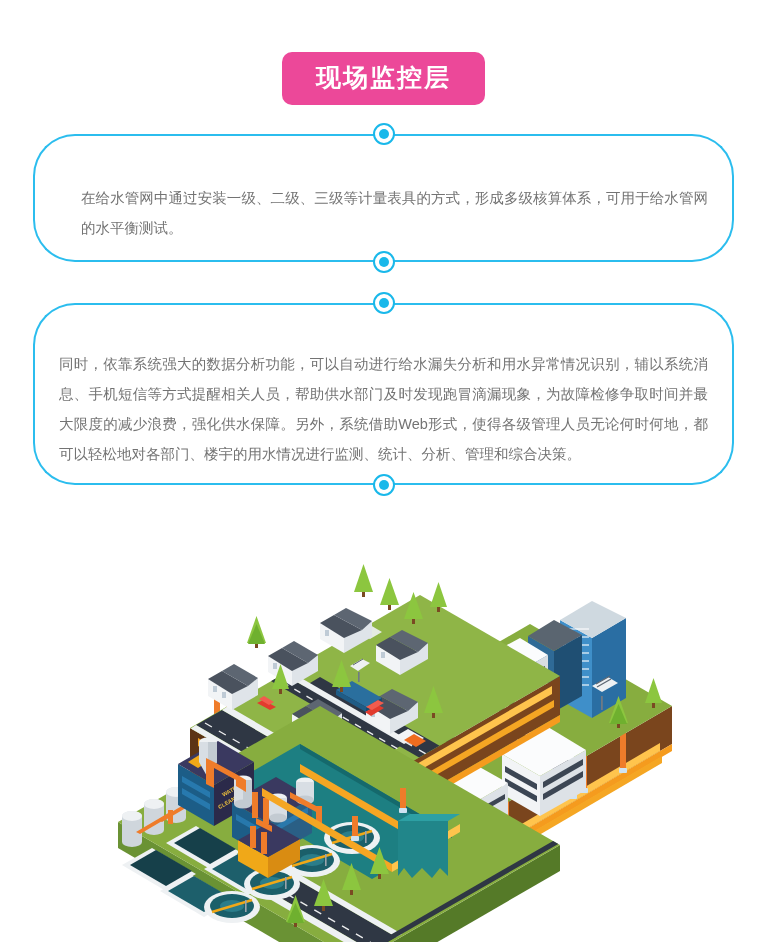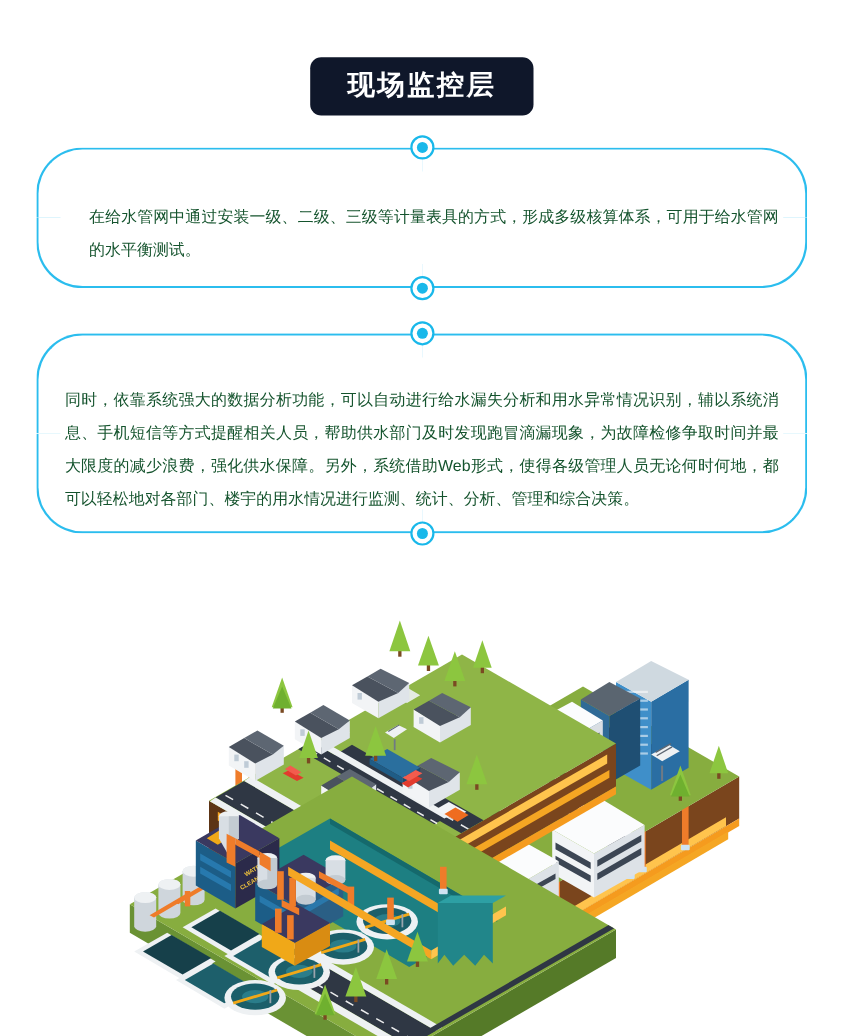--- a/index.html
+++ b/index.html
@@ -19,21 +19,21 @@
 
   
   .badge-wrap {
     position: absolute;
     left: 0; top: 52px;
     width: 767px;
     display: flex;
     justify-content: center;
   }
   .badge {
-    background: #0f172a;
+    background: #ec4899;
     color: #ffffff;
     border-radius: 10px;
     padding: 13px 34px 15px 34px;
     font-size: 25px;
     font-weight: bold;
     letter-spacing: 2px;
     line-height: 1;
     white-space: nowrap;
   }
 
@@ -71,21 +71,21 @@
     right: 0; bottom: 0; width: 50%; height: 50%;
     border-left: none; border-top: none;
     border-bottom-right-radius: 42px;
   }
 
   .panel-text {
     position: absolute;
     left: 26px; right: 26px;
     top: 50%;
     transform: translateY(-50%);
-    color: #14532d;
+    color: #737373;
     font-size: 14.5px;
     line-height: 2.07;
     text-align: justify;
     text-indent: 0;
   }
   .panel-1 .panel-text { padding-left: 22px; }
 
   
   .node {
     position: absolute;

